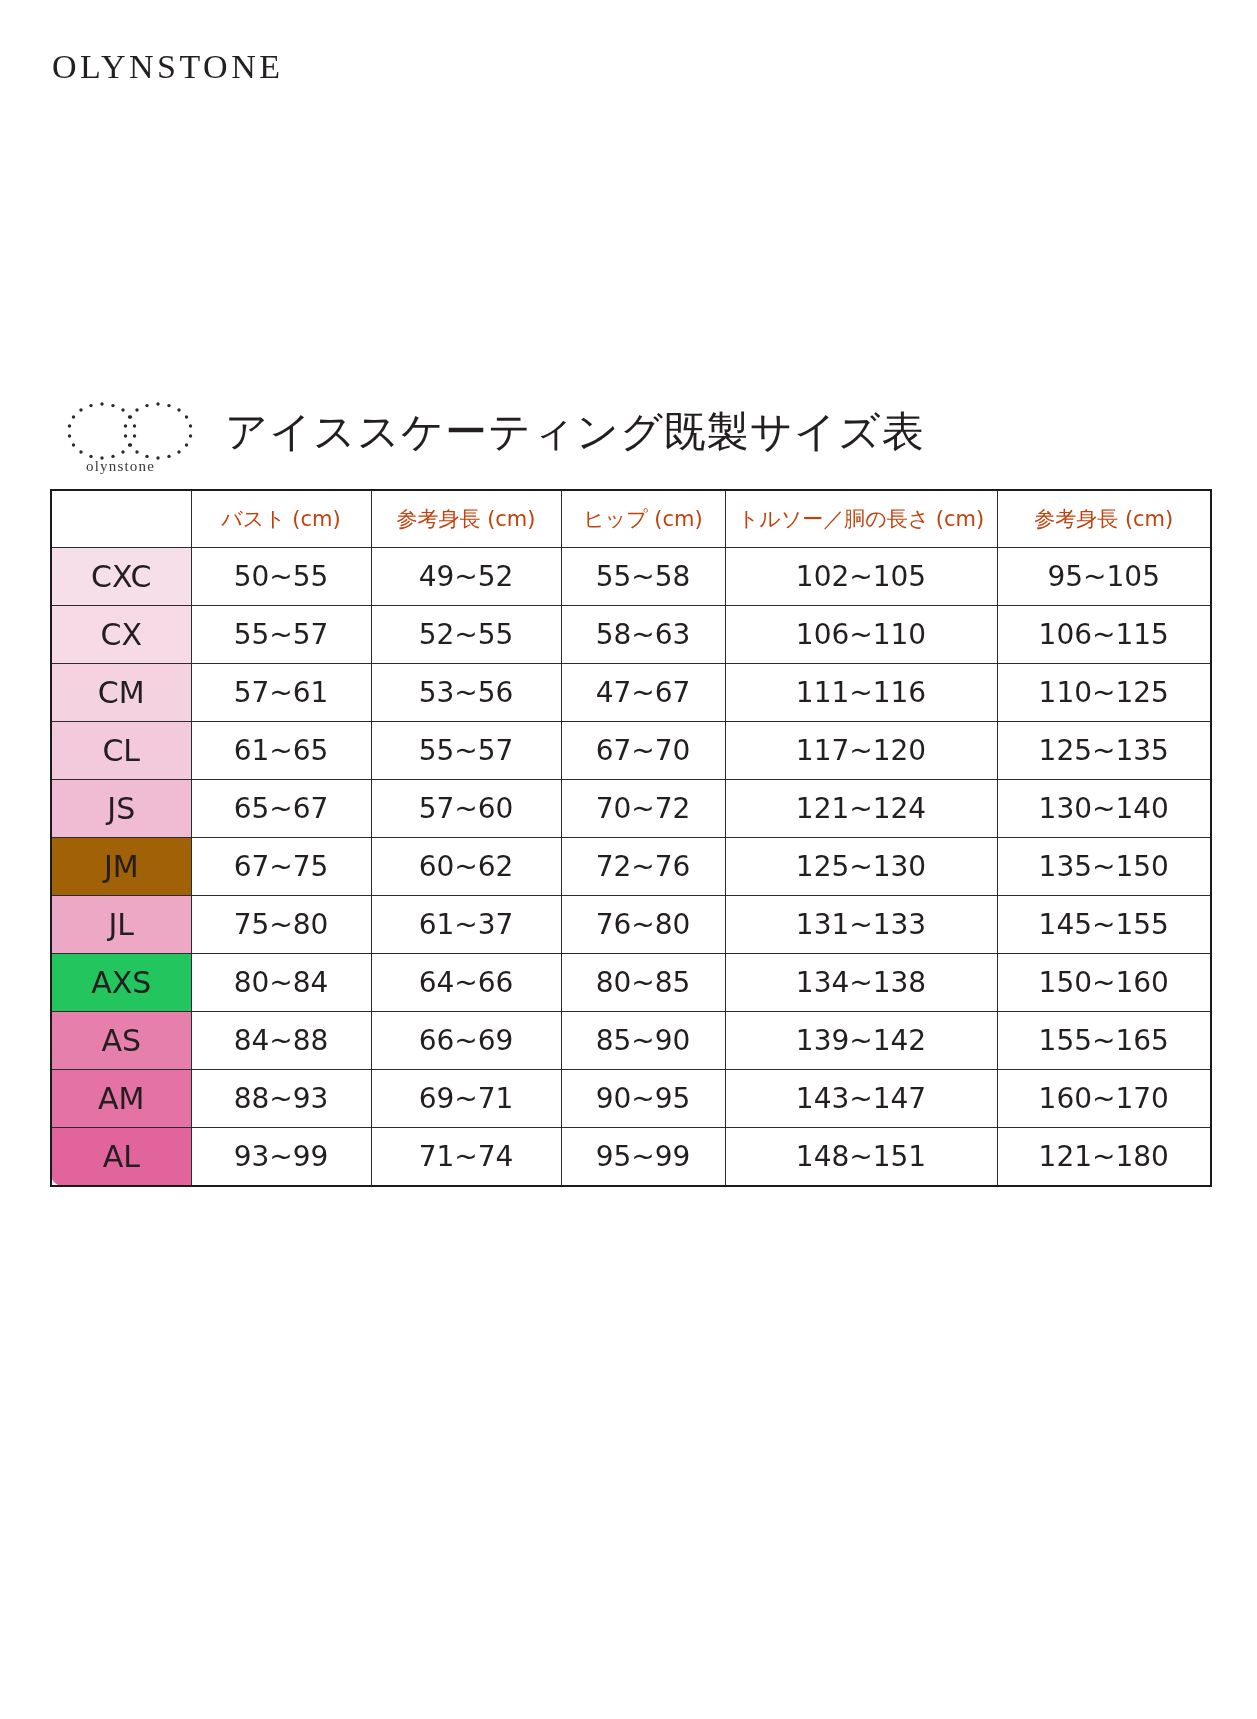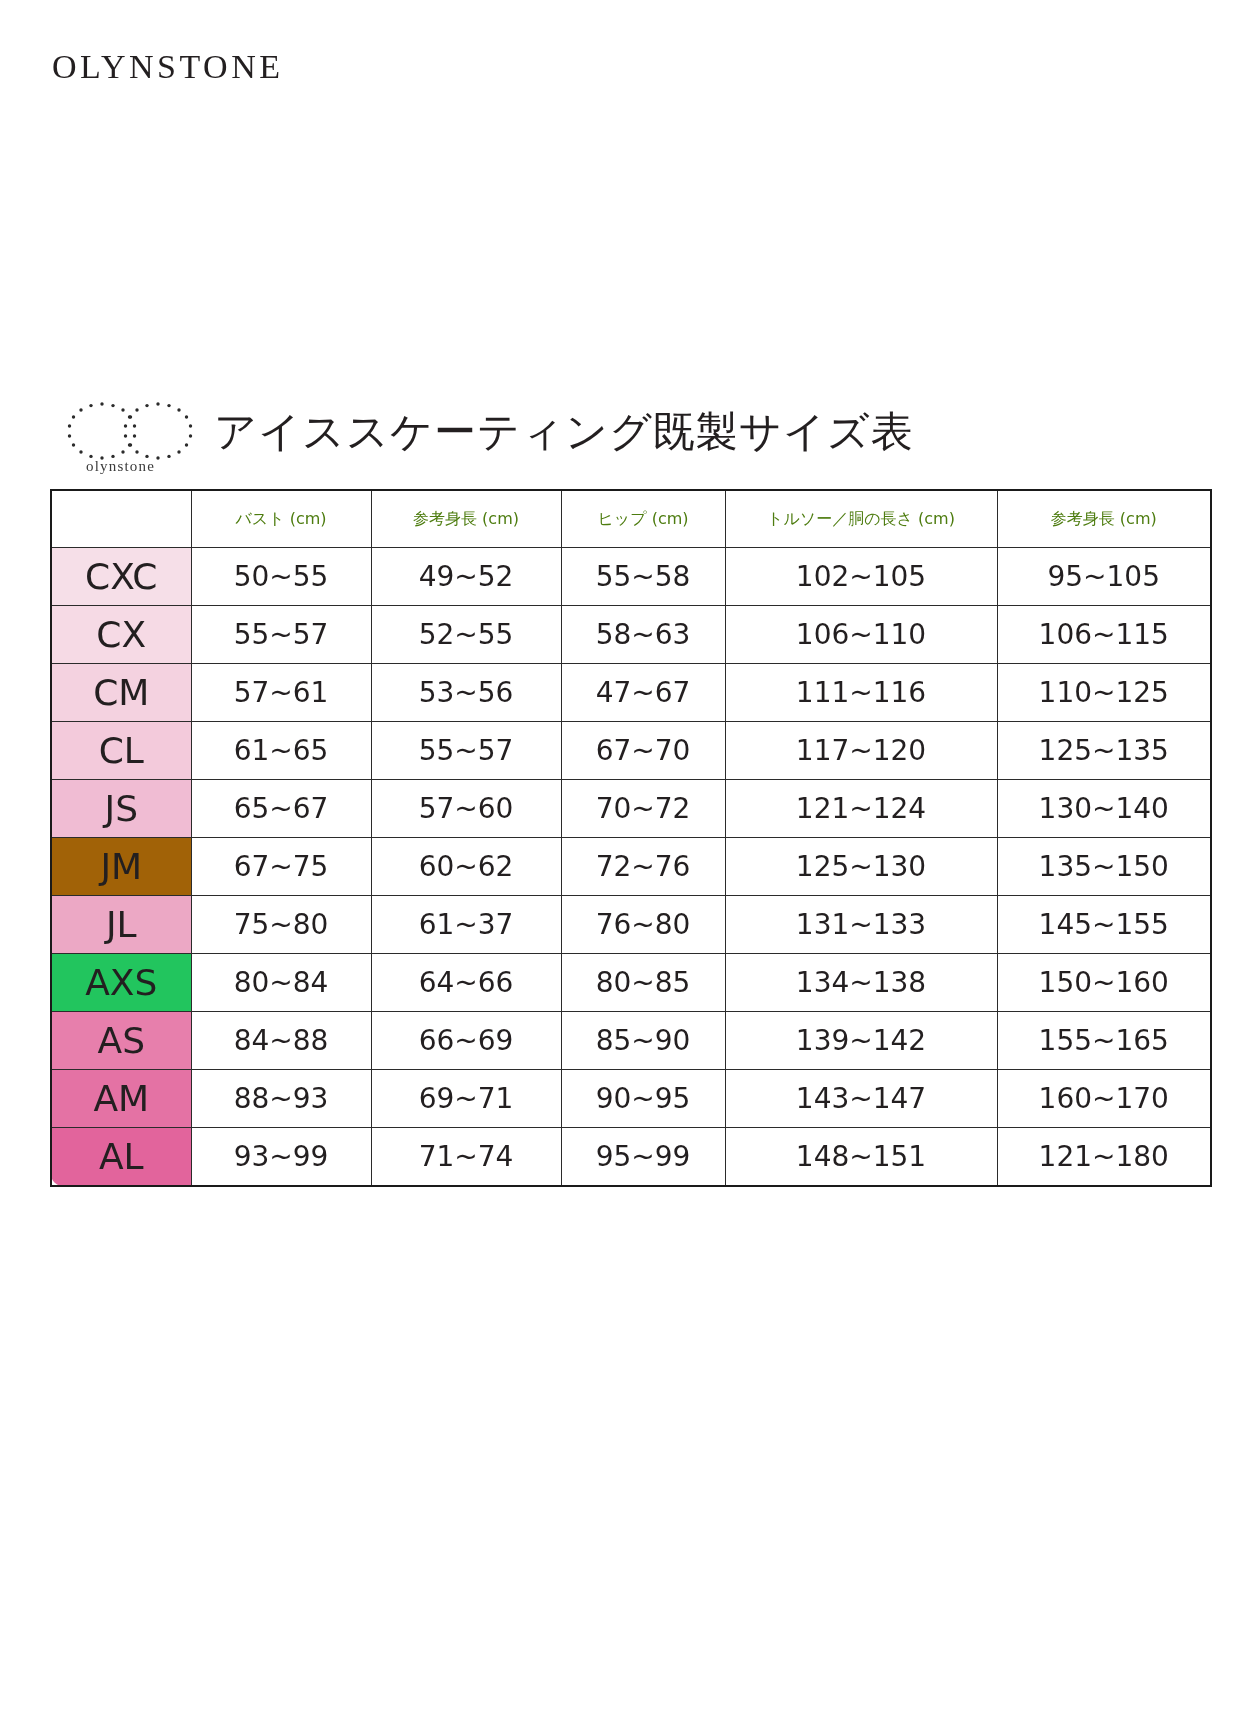--- a/index.html
+++ b/index.html
@@ -52,21 +52,21 @@
     font-family: "Liberation Serif", serif;
     font-size: 15px;
     letter-spacing: 1.2px;
     color: #3a3a3a;
   }
   .title-text {
     font-size: 42px;
     letter-spacing: 1px;
     color: #231f20;
     white-space: nowrap;
-    margin-left: 4px;
+    margin-left: 15px;
     font-family: "DejaVu Sans", sans-serif;
   }
 
   
   .size-table-wrap {
     position: absolute;
     left: 50px;
     top: 489px;
     width: 1160px;
   }
@@ -89,35 +89,35 @@
   
   col.c0 { width: 140px; }
   col.c1 { width: 180px; }
   col.c2 { width: 190px; }
   col.c3 { width: 164px; }
   col.c4 { width: 272px; }
   col.c5 { width: 214px; }
 
   thead th {
     height: 56px;
-    font-size: 16px;
-    color: #4d7c0f;
+    font-size: 21px;
+    color: #c2410c;
     padding: 0 8px;
   }
   thead th.corner {
     background: #ffffff;
     border-top-left-radius: 12px;
   }
   tbody td {
     height: 55px;
     font-size: 28px;
     color: #231f20;
   }
   tbody td.size-label {
-    font-size: 36px;
+    font-size: 30px;
     color: #231f20;
   }
   
   thead th:last-child { border-top-right-radius: 12px; }
   tbody tr:last-child td:first-child { border-bottom-left-radius: 12px; }
   tbody tr:last-child td:last-child { border-bottom-right-radius: 12px; }
 </style>
 </head>
 <body>
 

